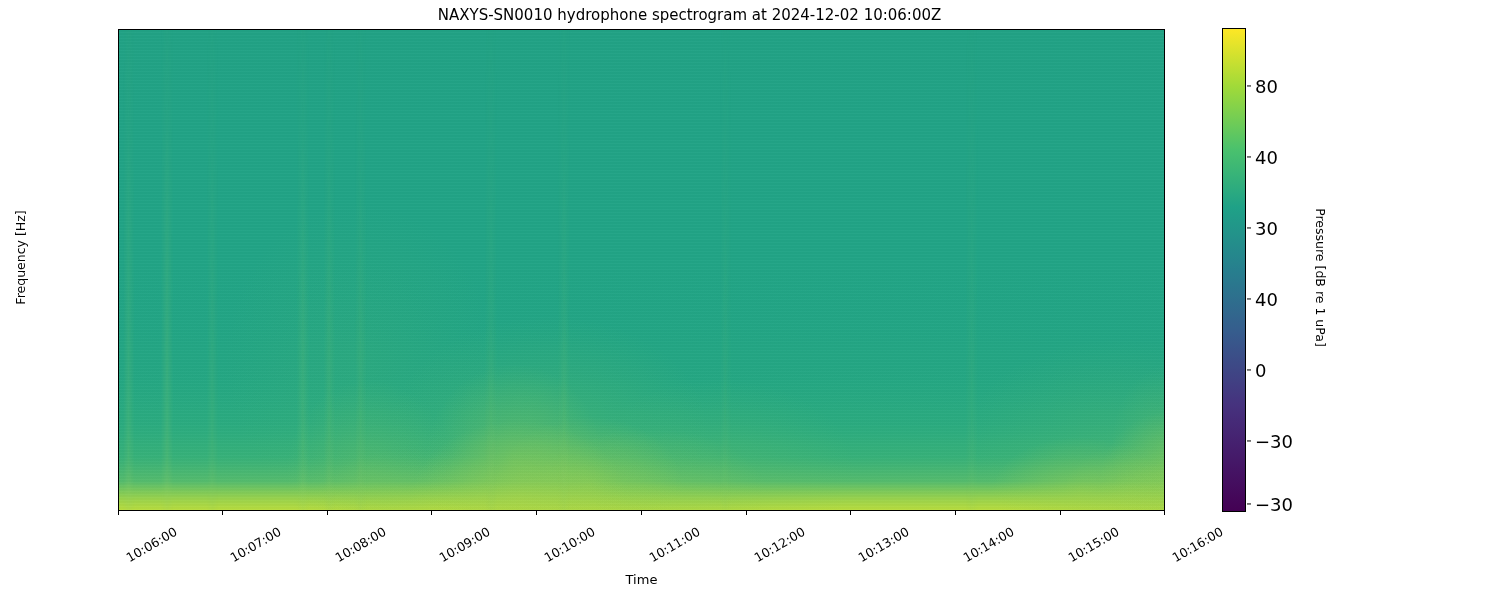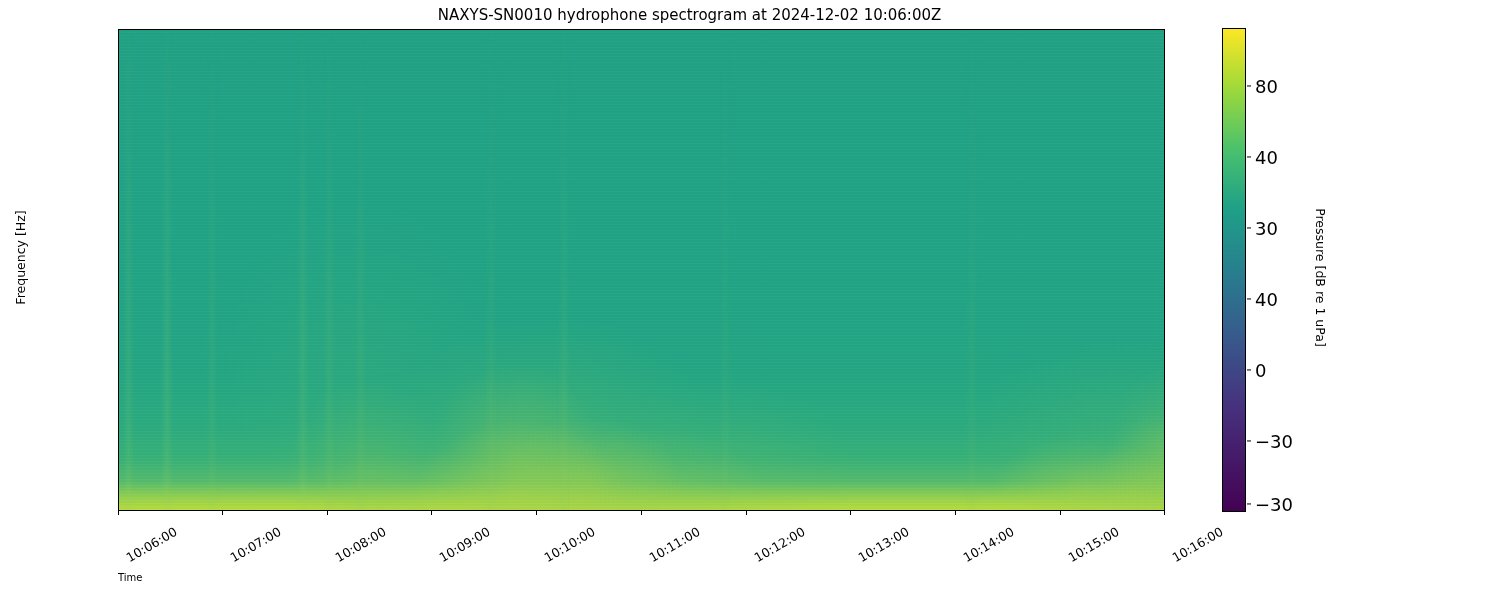--- a/index.html
+++ b/index.html
@@ -37,22 +37,22 @@
   .xtick .xtmark{position:absolute;left:0;top:0;width:1.1px;height:4px;background:#000;}
   .xtick .xtlabel{
     position:absolute;left:0;top:6px;font-size:12.5px;color:#000;
     white-space:nowrap;transform:rotate(-30deg);transform-origin:right top;
     text-align:right;
   }
   .xtick .xtlabelwrap{
     position:absolute;left:-2px;top:7px;width:0;height:0;
   }
   #xlabel{
-    position:absolute;left:118px;top:572px;width:1047px;
-    font-size:10px;color:#000;
+    position:absolute;left:118px;top:572px;width:1047px;text-align:center;
+    font-size:13px;color:#000;
   }
 
   
   #cbar{
     position:absolute;left:1222px;top:28px;width:24px;height:484px;
     border:1.1px solid #000;box-sizing:border-box;
     background:linear-gradient(to top,
       #440154 0%, #46327e 22%, #365c8d 37%,
       #277f8e 50%, #1fa187 63%, #4ac16d 75%,
       #a0da39 88%, #fde725 100%);

